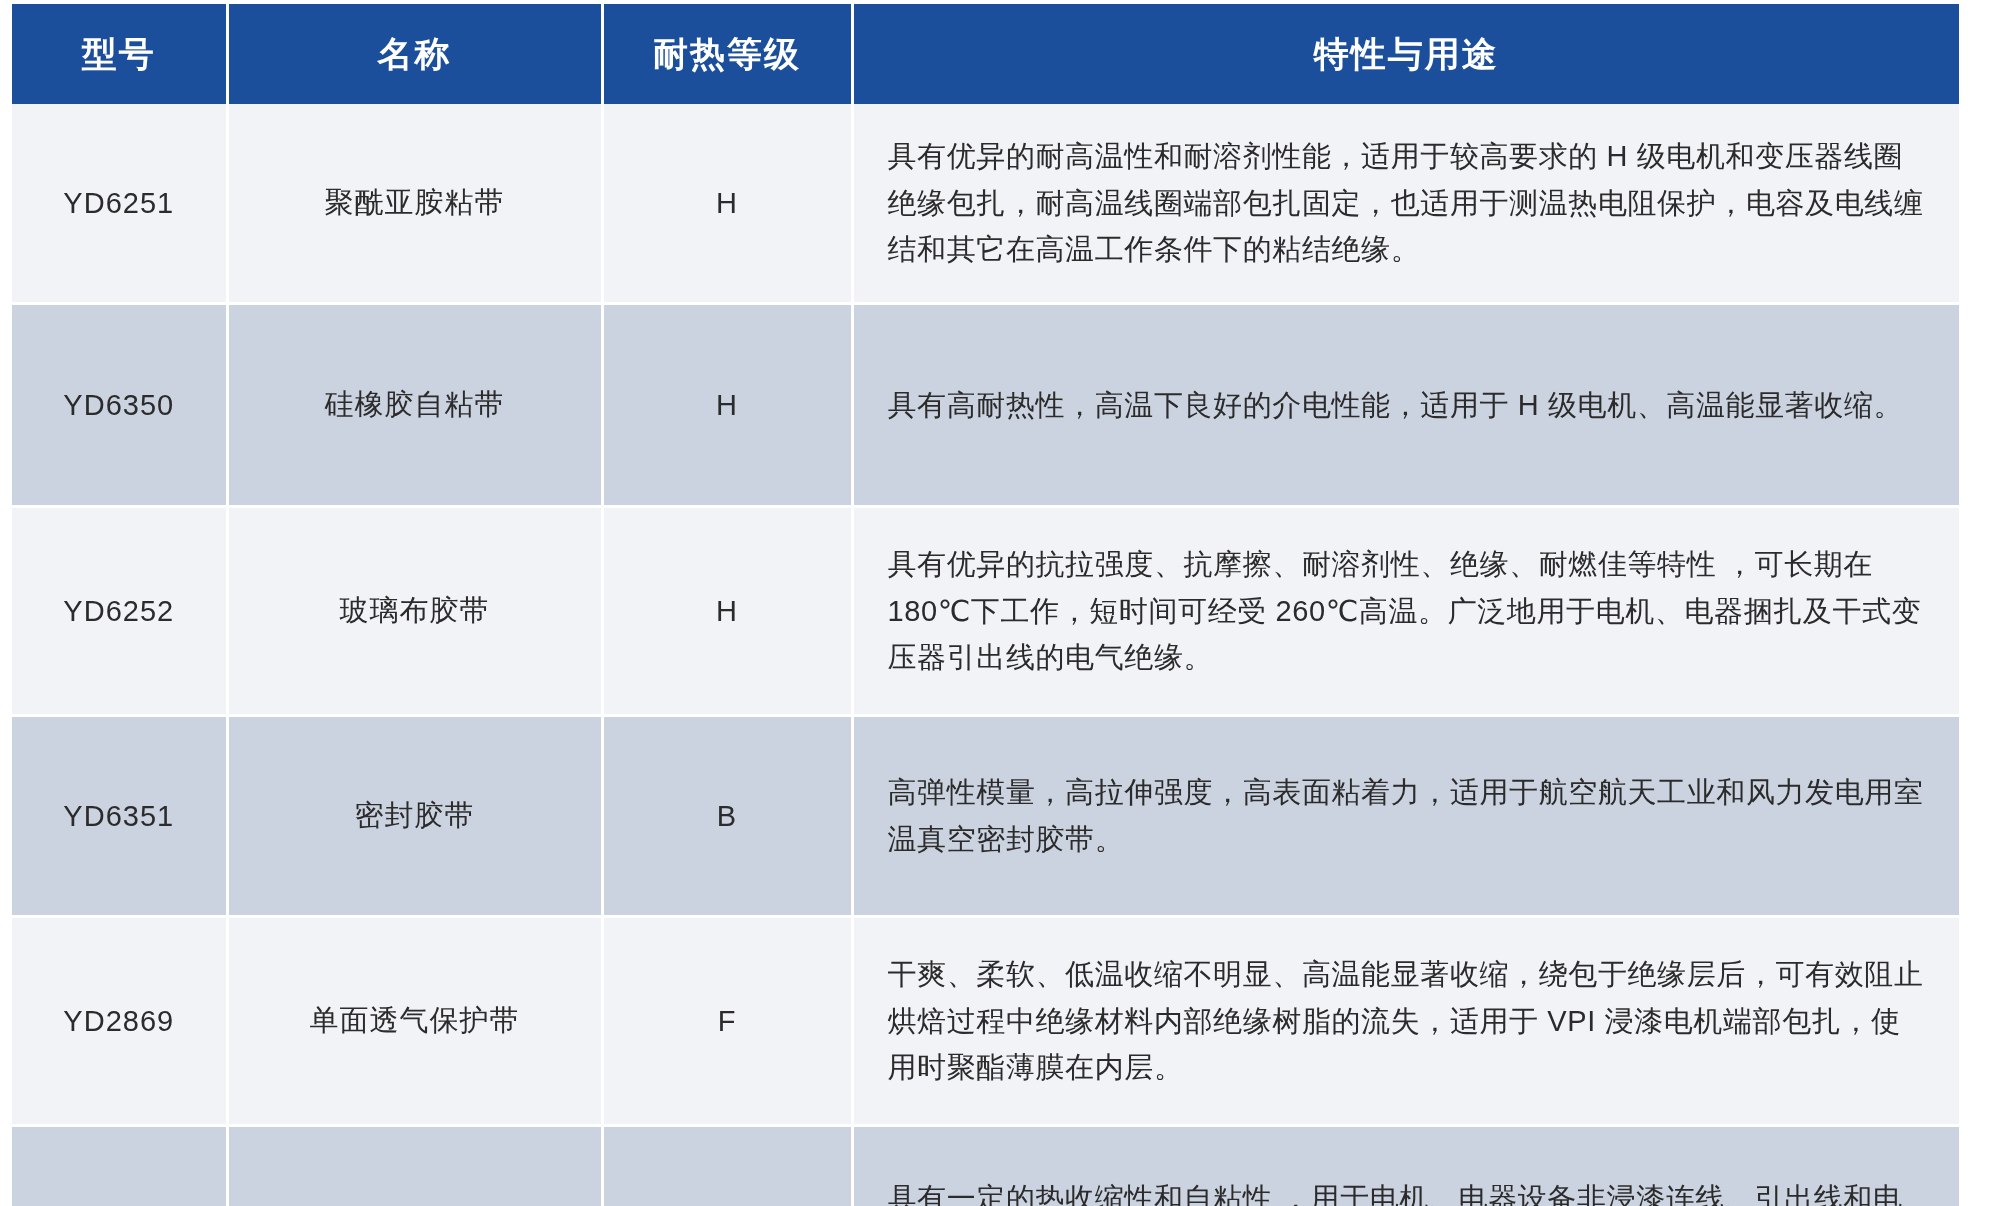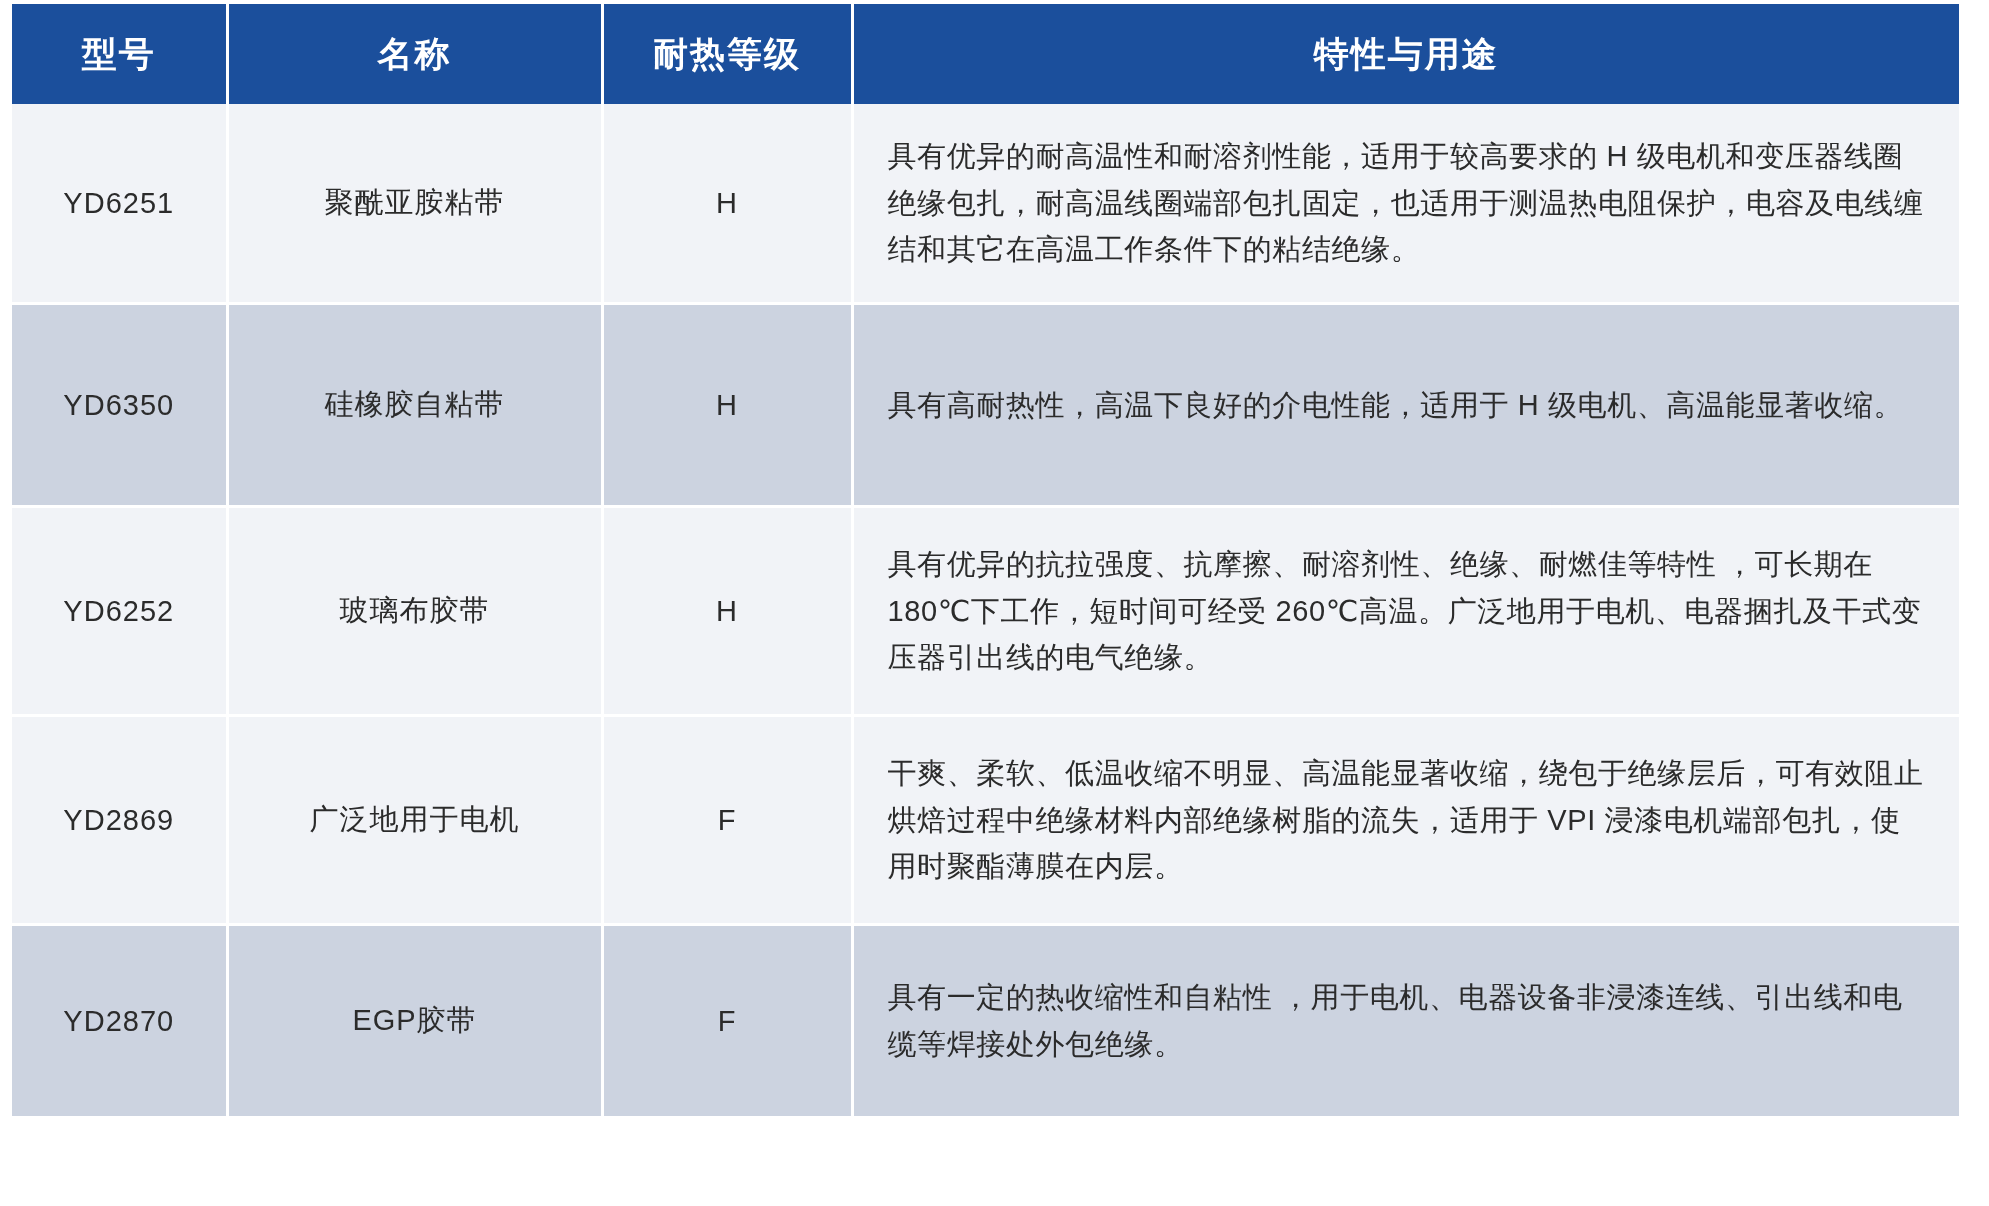--- a/index.html
+++ b/index.html
@@ -122,23 +122,31 @@
           </td>
       </tr>
       <tr class="row-light r3">
         <td class="cell-model">YD6252</td>
         <td class="cell-name">玻璃布胶带</td>
         <td class="cell-grade">H</td>
         <td class="cell-desc">
             <span class="txt">具有优异的抗拉强度、抗摩擦、耐溶剂性、绝缘、耐燃佳等特性 ，可长期在 180℃下工作，短时间可经受 260℃高温。广泛地用于电机、电器捆扎及干式变压器引出线的电气绝缘。</span>
           </td>
       </tr>
+      <tr class="row-dark r4">
+        <td class="cell-model">YD6351</td>
+        <td class="cell-name">密封胶带</td>
+        <td class="cell-grade">B</td>
+        <td class="cell-desc">
+            <span class="txt">高弹性模量，高拉伸强度，高表面粘着力，适用于航空航天工业和风力发电用室温真空密封胶带。</span>
+          </td>
+      </tr>
       <tr class="row-light r5">
         <td class="cell-model">YD2869</td>
-        <td class="cell-name">广泛地用于电机</td>
+        <td class="cell-name">单面透气保护带</td>
         <td class="cell-grade">F</td>
         <td class="cell-desc">
             <span class="txt">干爽、柔软、低温收缩不明显、高温能显著收缩，绕包于绝缘层后，可有效阻止烘焙过程中绝缘材料内部绝缘树脂的流失，适用于 VPI 浸漆电机端部包扎，使用时聚酯薄膜在内层。</span>
           </td>
       </tr>
       <tr class="row-dark r6">
         <td class="cell-model">YD2870</td>
         <td class="cell-name">EGP胶带</td>
         <td class="cell-grade">F</td>
         <td class="cell-desc">

